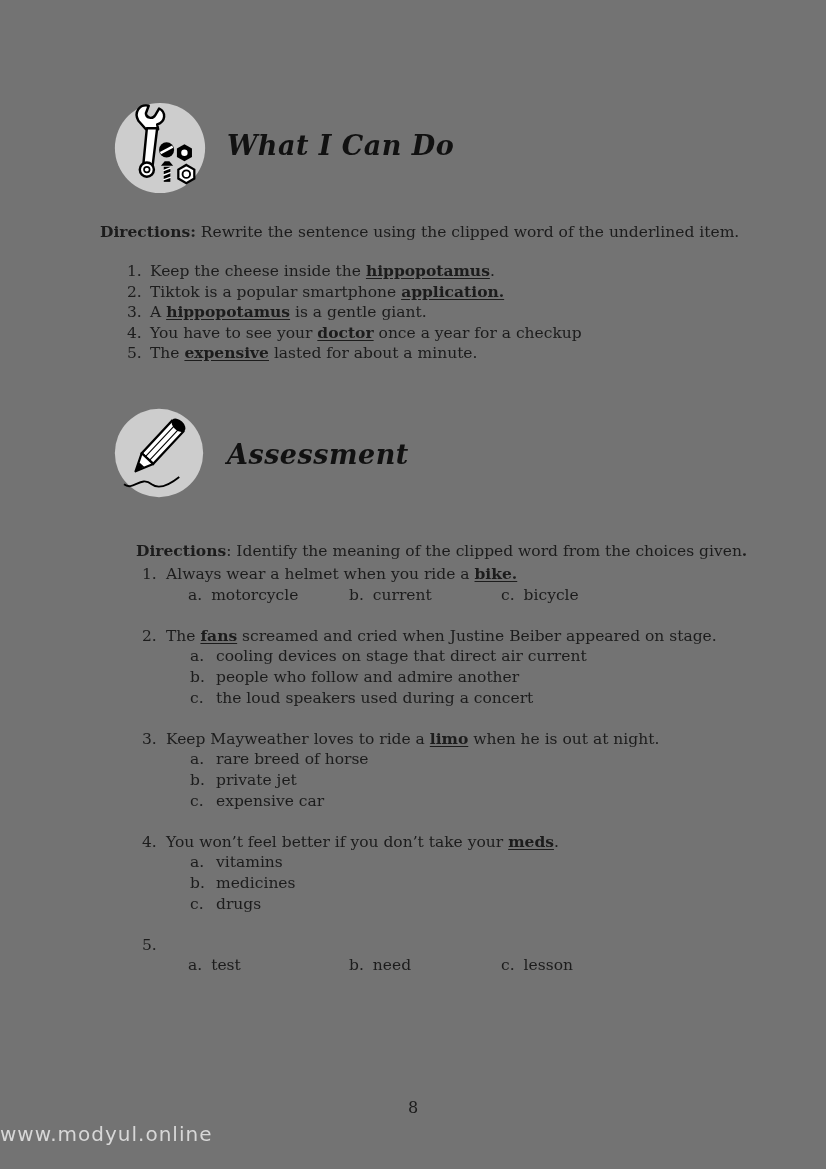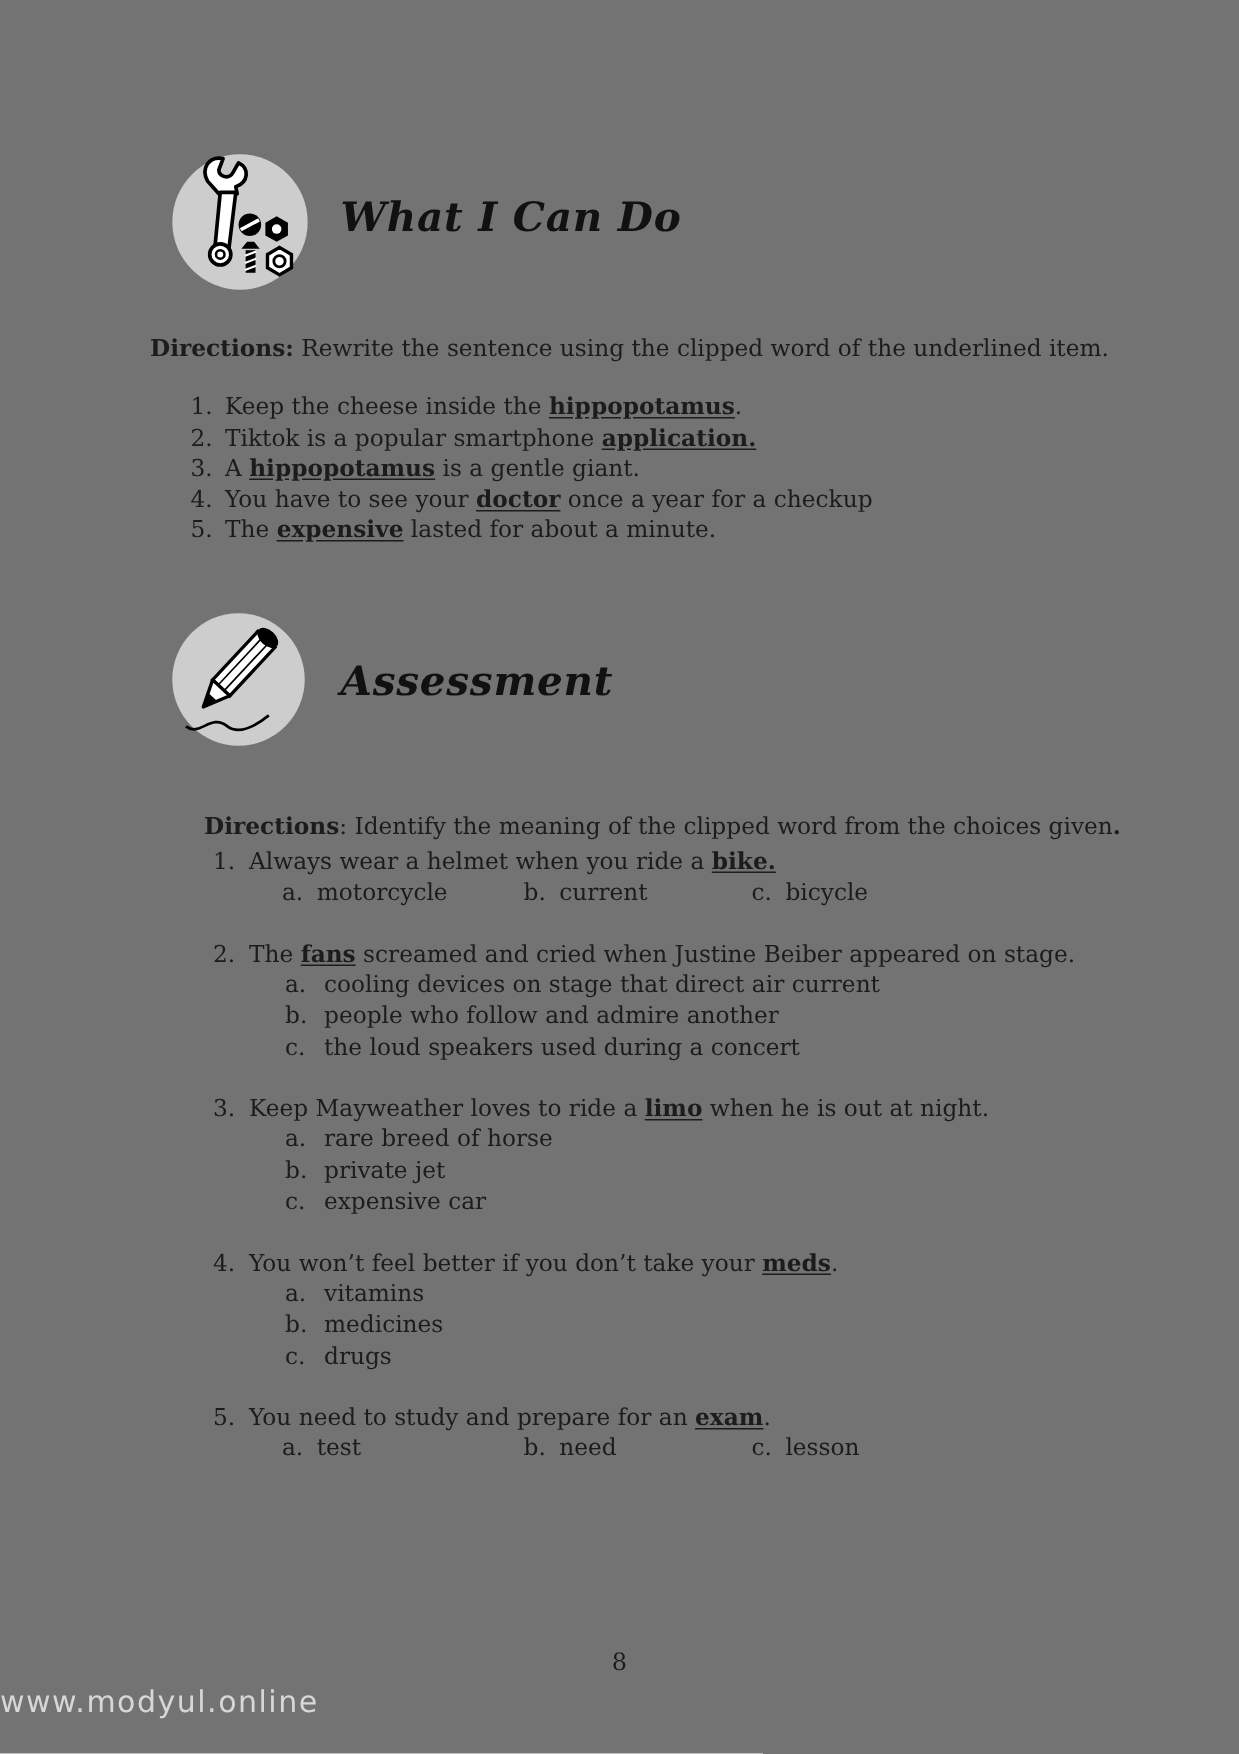--- a/index.html
+++ b/index.html
@@ -222,21 +222,20 @@
         </div>
       <div class="opt">
           <span class="opt-label">c.</span>
           <span>drugs</span>
         </div>
     </div>
 
     <div class="q-block">
       <div class="q-line">
         <span class="num">5.</span>
-        <span><span>You need to study and prepare for an </span><span class="kw">exam</span><span>.</span></span>
       </div>
       <div class="choice-row">
         <span class="col col-1">
             <span class="c-label">a.</span>
             <span>test</span>
           </span>
         <span class="col col-2">
             <span class="c-label">b.</span>
             <span>need</span>
           </span>

